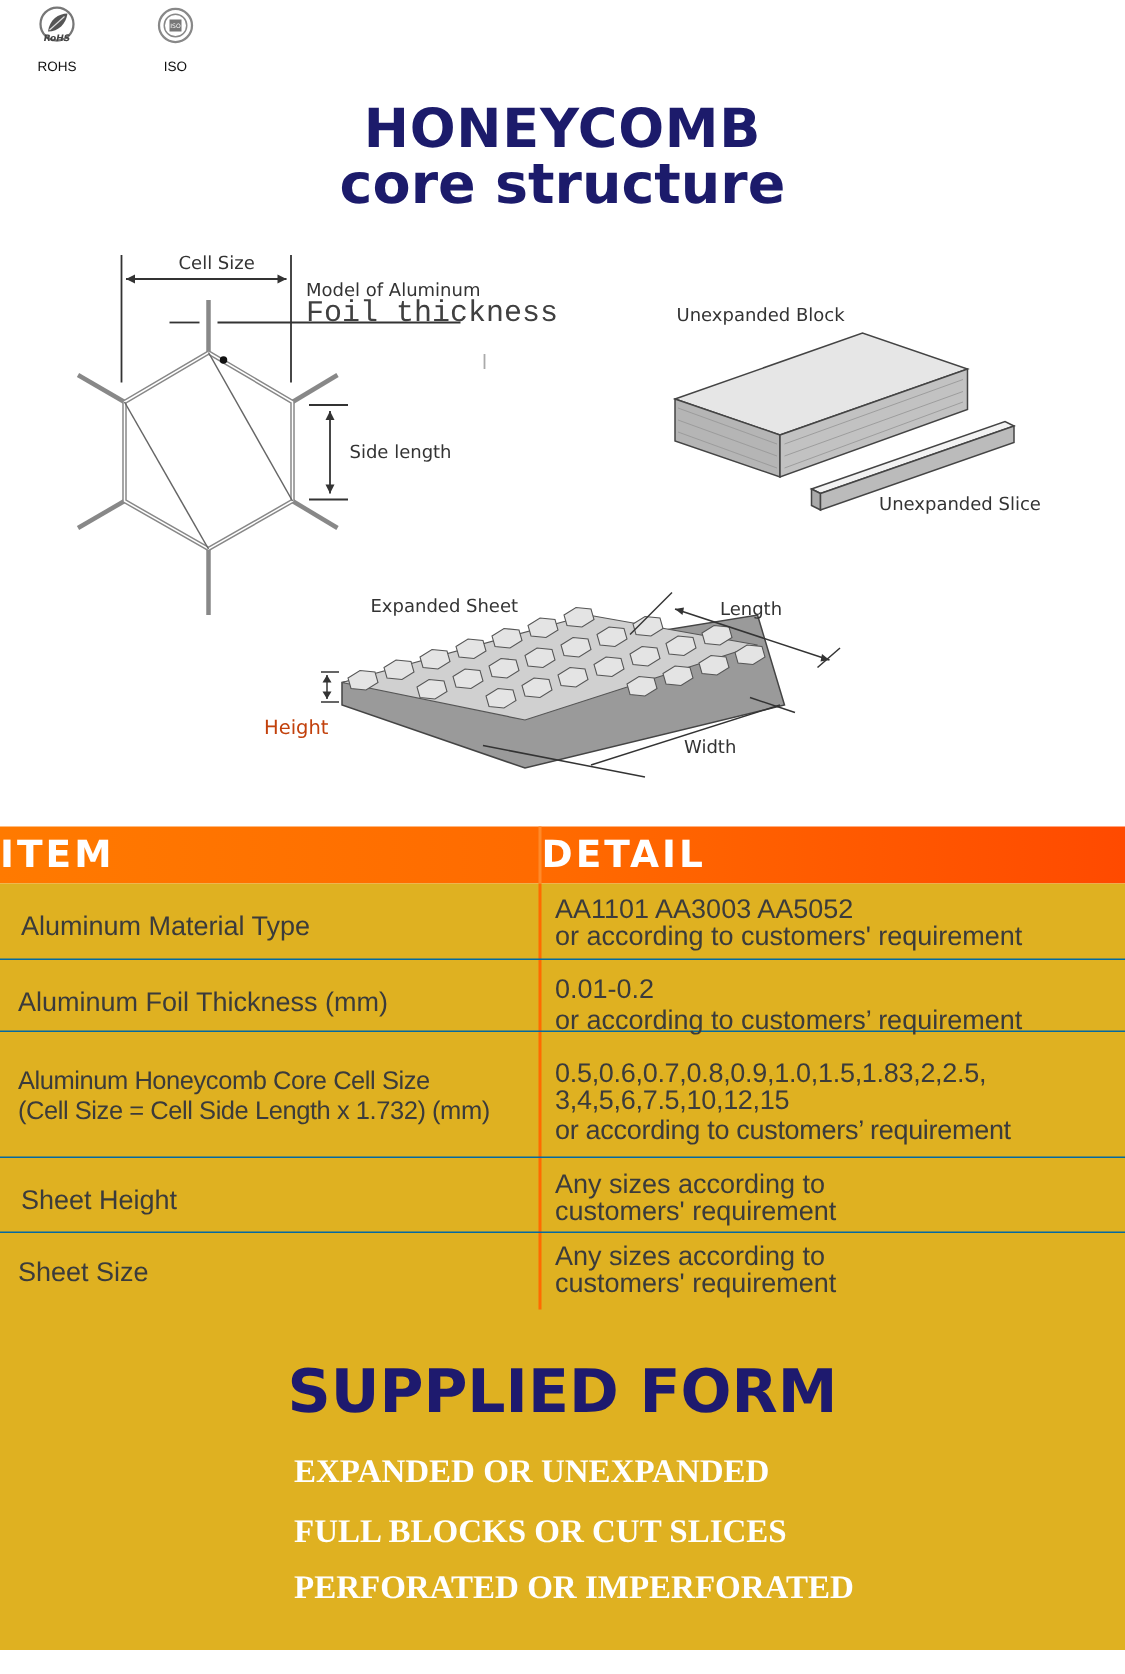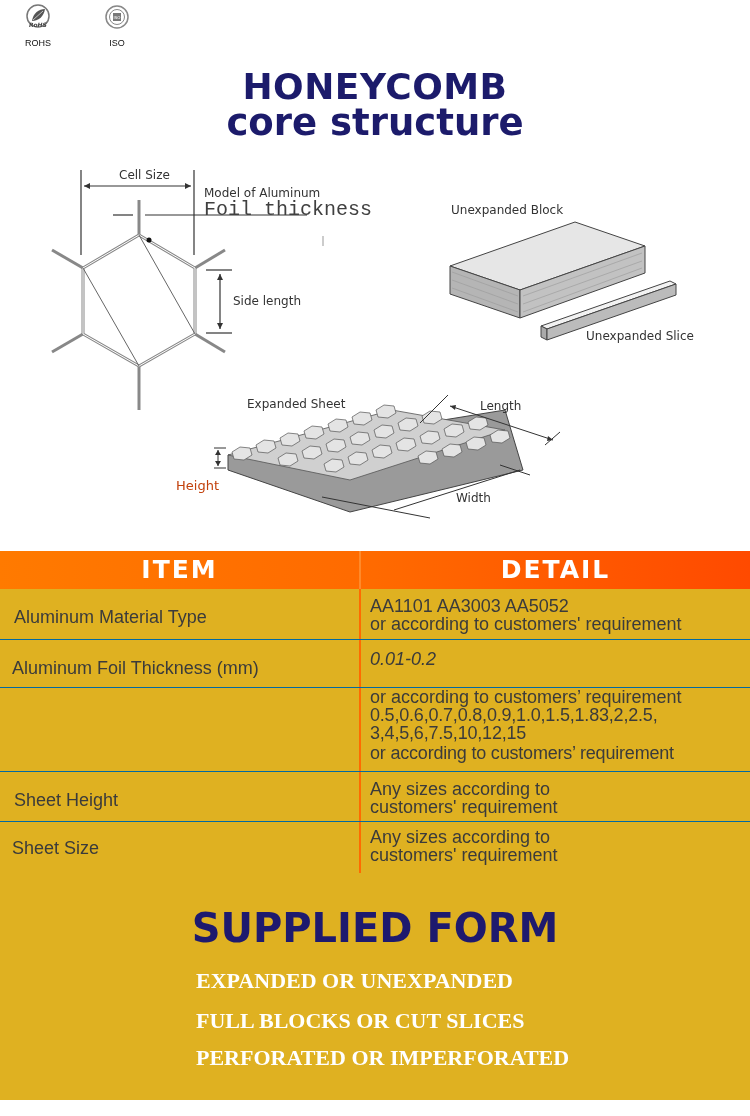--- a/index.html
+++ b/index.html
@@ -14,21 +14,21 @@
            font-family: "DejaVu Sans", sans-serif; font-weight: bold; }
   .title.t1 { top: 66px; font-size: 36px; letter-spacing: 0.5px; }
   .title.t2 { top: 101px; font-size: 37px; }
 
   .diagram { position: absolute; left: 0; top: 150px; width: 734px; height: 390px; }
   .dlabel { position: absolute; font-family: "DejaVu Sans", sans-serif; font-size: 12px; color: #333; white-space: nowrap; }
 
   .thead { position: absolute; left: 0; top: 551px; width: 750px; height: 38px;
            background: linear-gradient(90deg, #ff7a00 0%, #ff6a00 50%, #ff4a00 100%); }
   .thead .h { position: absolute; top: 4px; font-family: "DejaVu Sans", sans-serif; font-weight: bold;
-              font-size: 25px; color: #fff; letter-spacing: 2px; text-align: center; }
+              font-size: 25px; color: #fff; letter-spacing: 2px; text-align: left; }
   .thead .vline { position: absolute; left: 359px; top: 0; width: 2px; height: 38px; background: #ff8a2a; }
 
   .tbody { position: absolute; left: 0; top: 589px; width: 750px; height: 511px; background: #dfb121; }
   .row { position: absolute; left: 0; width: 750px; border-bottom: 1px solid #0369a1; }
   .cell-item { position: absolute; left: 14px; color: #3b3b3b; font-size: 18px; line-height: 20px; }
   .cell-detail { position: absolute; left: 370px; color: #3b3b3b; font-size: 18px; line-height: 18px; }
   .tvline { position: absolute; left: 359px; top: 0; width: 2px; height: 284px; background: #ff6a00; }
 
   .sf-title { position: absolute; left: 0; right: 0; top: 905px; text-align: center; color: #1e1a6e;
               font-family: "DejaVu Sans", sans-serif; font-weight: bold; font-size: 40px; }
@@ -200,26 +200,30 @@
       <div>AA1101  AA3003  AA5052</div>
       <div>or according to customers' requirement</div>
     </div>
   </div>
 
   <div class="row" style="top:51px; height:48px;">
     <div class="cell-item" style="top:18px; left:12px;">
       <span>Aluminum Foil Thickness (mm)</span>
     </div>
     <div class="cell-detail" style="top:10px;">
-      <div style="margin-bottom:20px;font-style:italic;">0.01-0.2</div>
+      <div style="margin-bottom:3px;">0.01-0.2</div>
       <div>or according to customers’ requirement</div>
     </div>
   </div>
 
   <div class="row" style="top:99px; height:84px;">
+    <div class="cell-item" style="top:23px; left:12px; font-size:17px; letter-spacing:-0.3px;">
+      <div>Aluminum Honeycomb Core Cell Size</div>
+      <div>(Cell Size = Cell Side Length x 1.732) (mm)</div>
+    </div>
     <div class="cell-detail" style="top:18px; letter-spacing:-0.2px;">
       <div>0.5,0.6,0.7,0.8,0.9,1.0,1.5,1.83,2,2.5,</div>
       <div>3,4,5,6,7.5,10,12,15</div>
       <div style="margin-top:2px;">or according to customers’ requirement</div>
     </div>
   </div>
 
   <div class="row" style="top:183px; height:50px;">
     <div class="cell-item" style="top:18px;">
       <span>Sheet Height</span>

